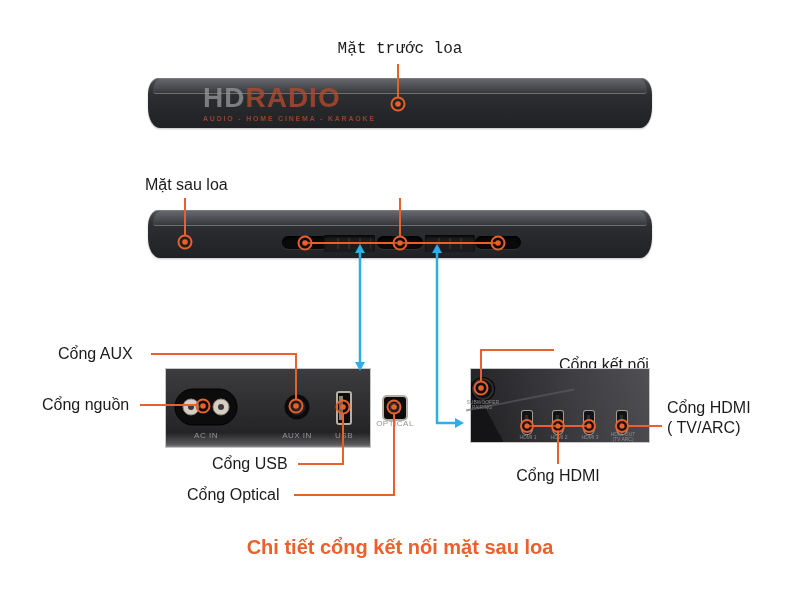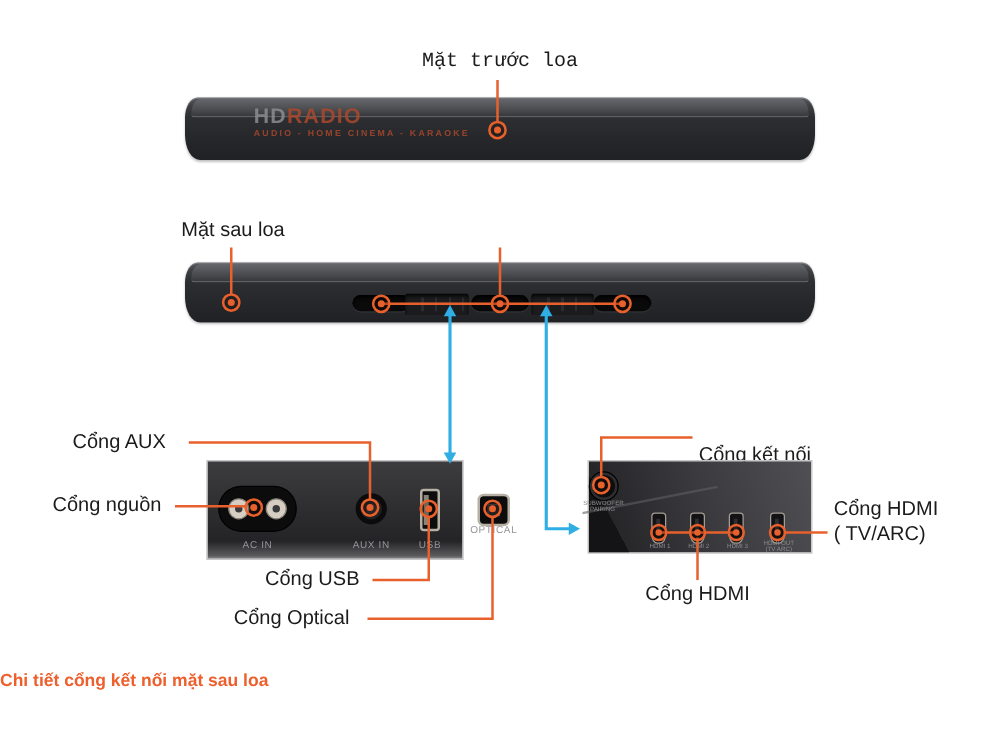--- a/index.html
+++ b/index.html
@@ -1,37 +1,37 @@
 <!DOCTYPE html>
 <html><head>
 <meta charset="utf-8">
 <style>
   html,body{margin:0;padding:0;background:#fff;}
   .stage{position:relative;width:800px;height:600px;background:#ffffff;overflow:hidden;
          font-family:"Liberation Sans",sans-serif;color:#1b1b1b;}
   .lbl{position:absolute;font-size:16px;color:#1b1b1b;white-space:nowrap;}
   .lbl.center{left:0;right:0;text-align:center;}
   .two-line{white-space:normal;line-height:18px;}
-  .caption{position:absolute;left:0;right:0;top:536px;
-           font-size:14px;font-weight:bold;color:#ed5f2c;}
+  .caption{position:absolute;left:0;right:0;top:536px;text-align:center;
+           font-size:20px;font-weight:bold;color:#ed5f2c;}
 
   
   .bar{position:absolute;left:148px;width:504px;
        background:linear-gradient(180deg,#5a5b60 0%,#404145 12%,#2e2f33 30%,#27282b 62%,#202124 100%);
        border-radius:10px 10px 12px 12px / 16px 16px 20px 20px;
        box-shadow:inset 0 1px 0 rgba(255,255,255,.22), 0 1px 2px rgba(0,0,0,.25);}
   .bar::before{content:"";position:absolute;left:5px;right:5px;top:1px;height:14px;
        background:linear-gradient(180deg,#66676c,#47484c 70%,#37383c);
        border-radius:8px 8px 3px 3px / 12px 12px 3px 3px;
        border-bottom:1px solid #6e6f74;}
   .bar-front{top:78px;height:50px;}
   .bar-rear{top:210px;height:48px;}
 
   .watermark{position:absolute;left:55px;top:6px;opacity:.82;line-height:1;}
-  .wm-logo{font-size:17px;font-weight:bold;letter-spacing:1px;}
+  .wm-logo{font-size:28px;font-weight:bold;letter-spacing:1px;}
   .wm-hd{color:#8e9094;} .wm-radio{color:#b0492b;}
   .wm-tag{font-size:7px;font-weight:bold;color:#b0492b;letter-spacing:1.8px;margin-top:3px;}
 
   .bass-oval{position:absolute;top:26px;width:46px;height:13px;background:#0a0a0b;
        border-radius:7px;box-shadow:inset 0 2px 3px #000, 0 1px 0 rgba(255,255,255,.07);}
   .recess{position:absolute;top:25px;height:17px;background:#1c1c1e;
        border-radius:2px;box-shadow:inset 0 2px 3px rgba(0,0,0,.8);}
   .recess::before{content:"";position:absolute;inset:3px 4px;
        background:repeating-linear-gradient(90deg,transparent 0 9px,#3a3a3d 9px 11px);opacity:.55;}
 

